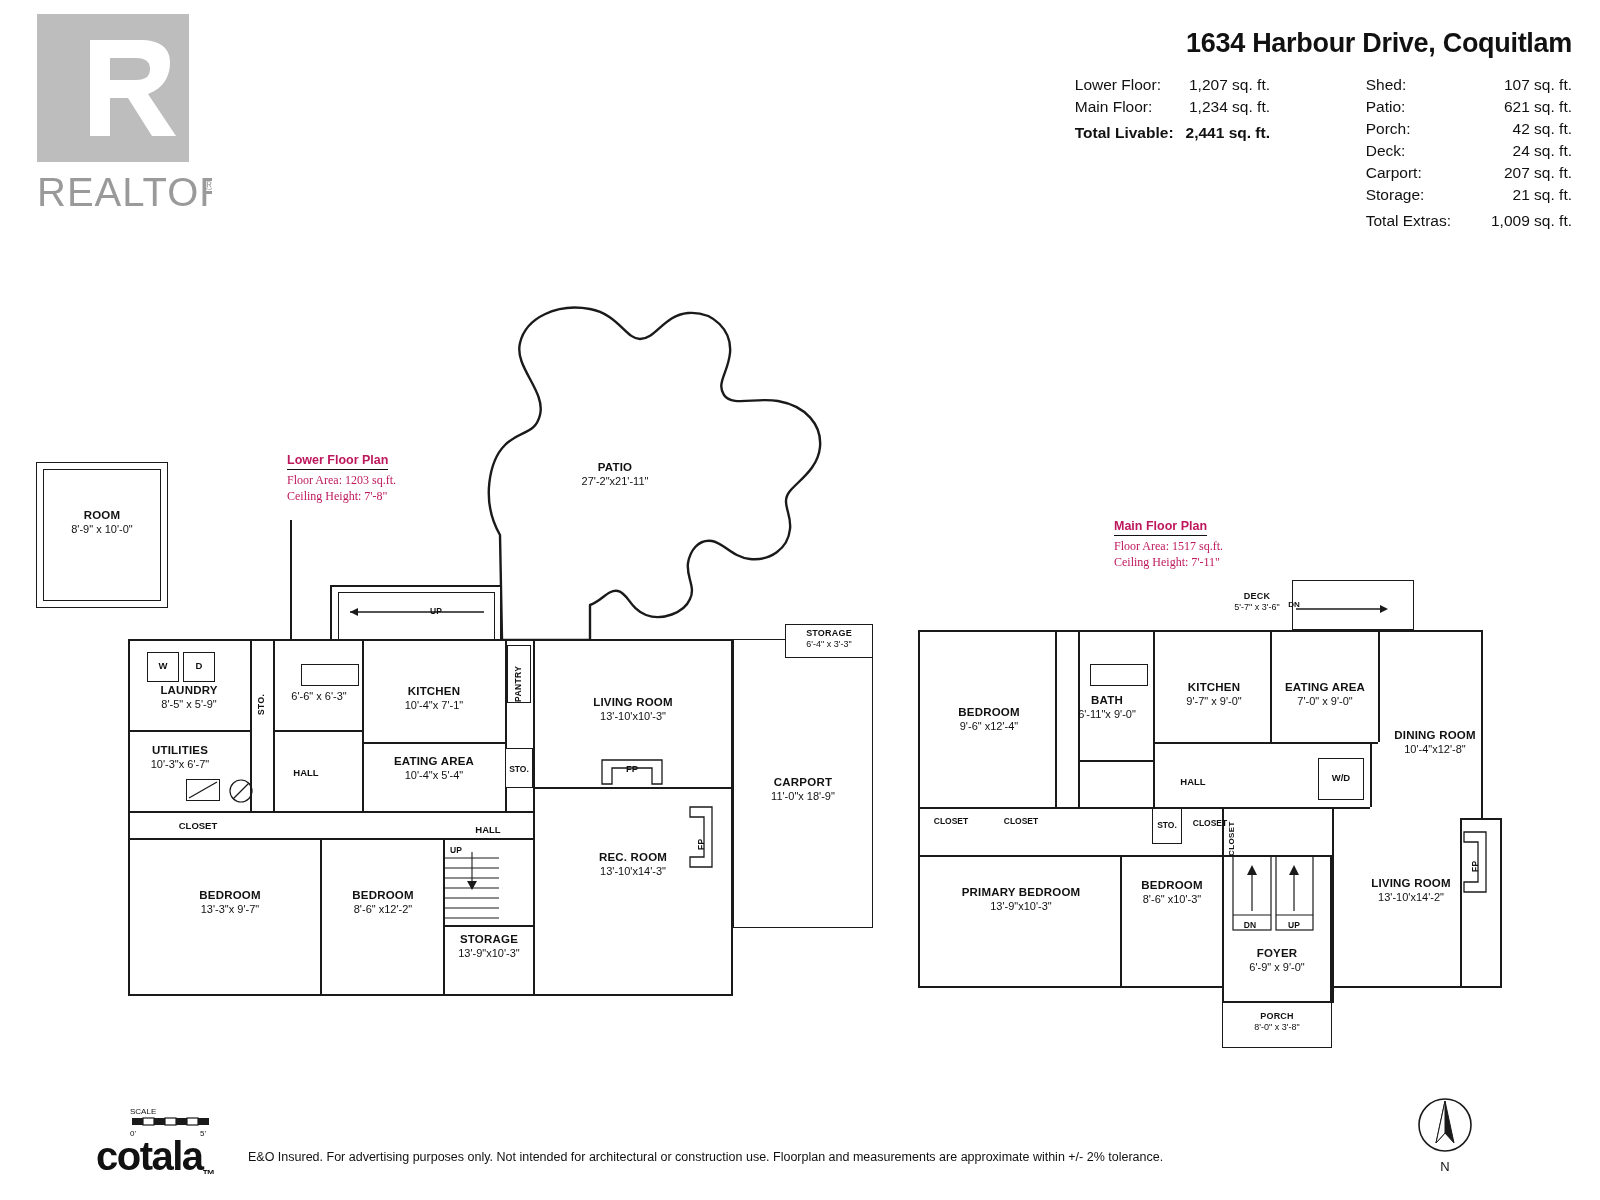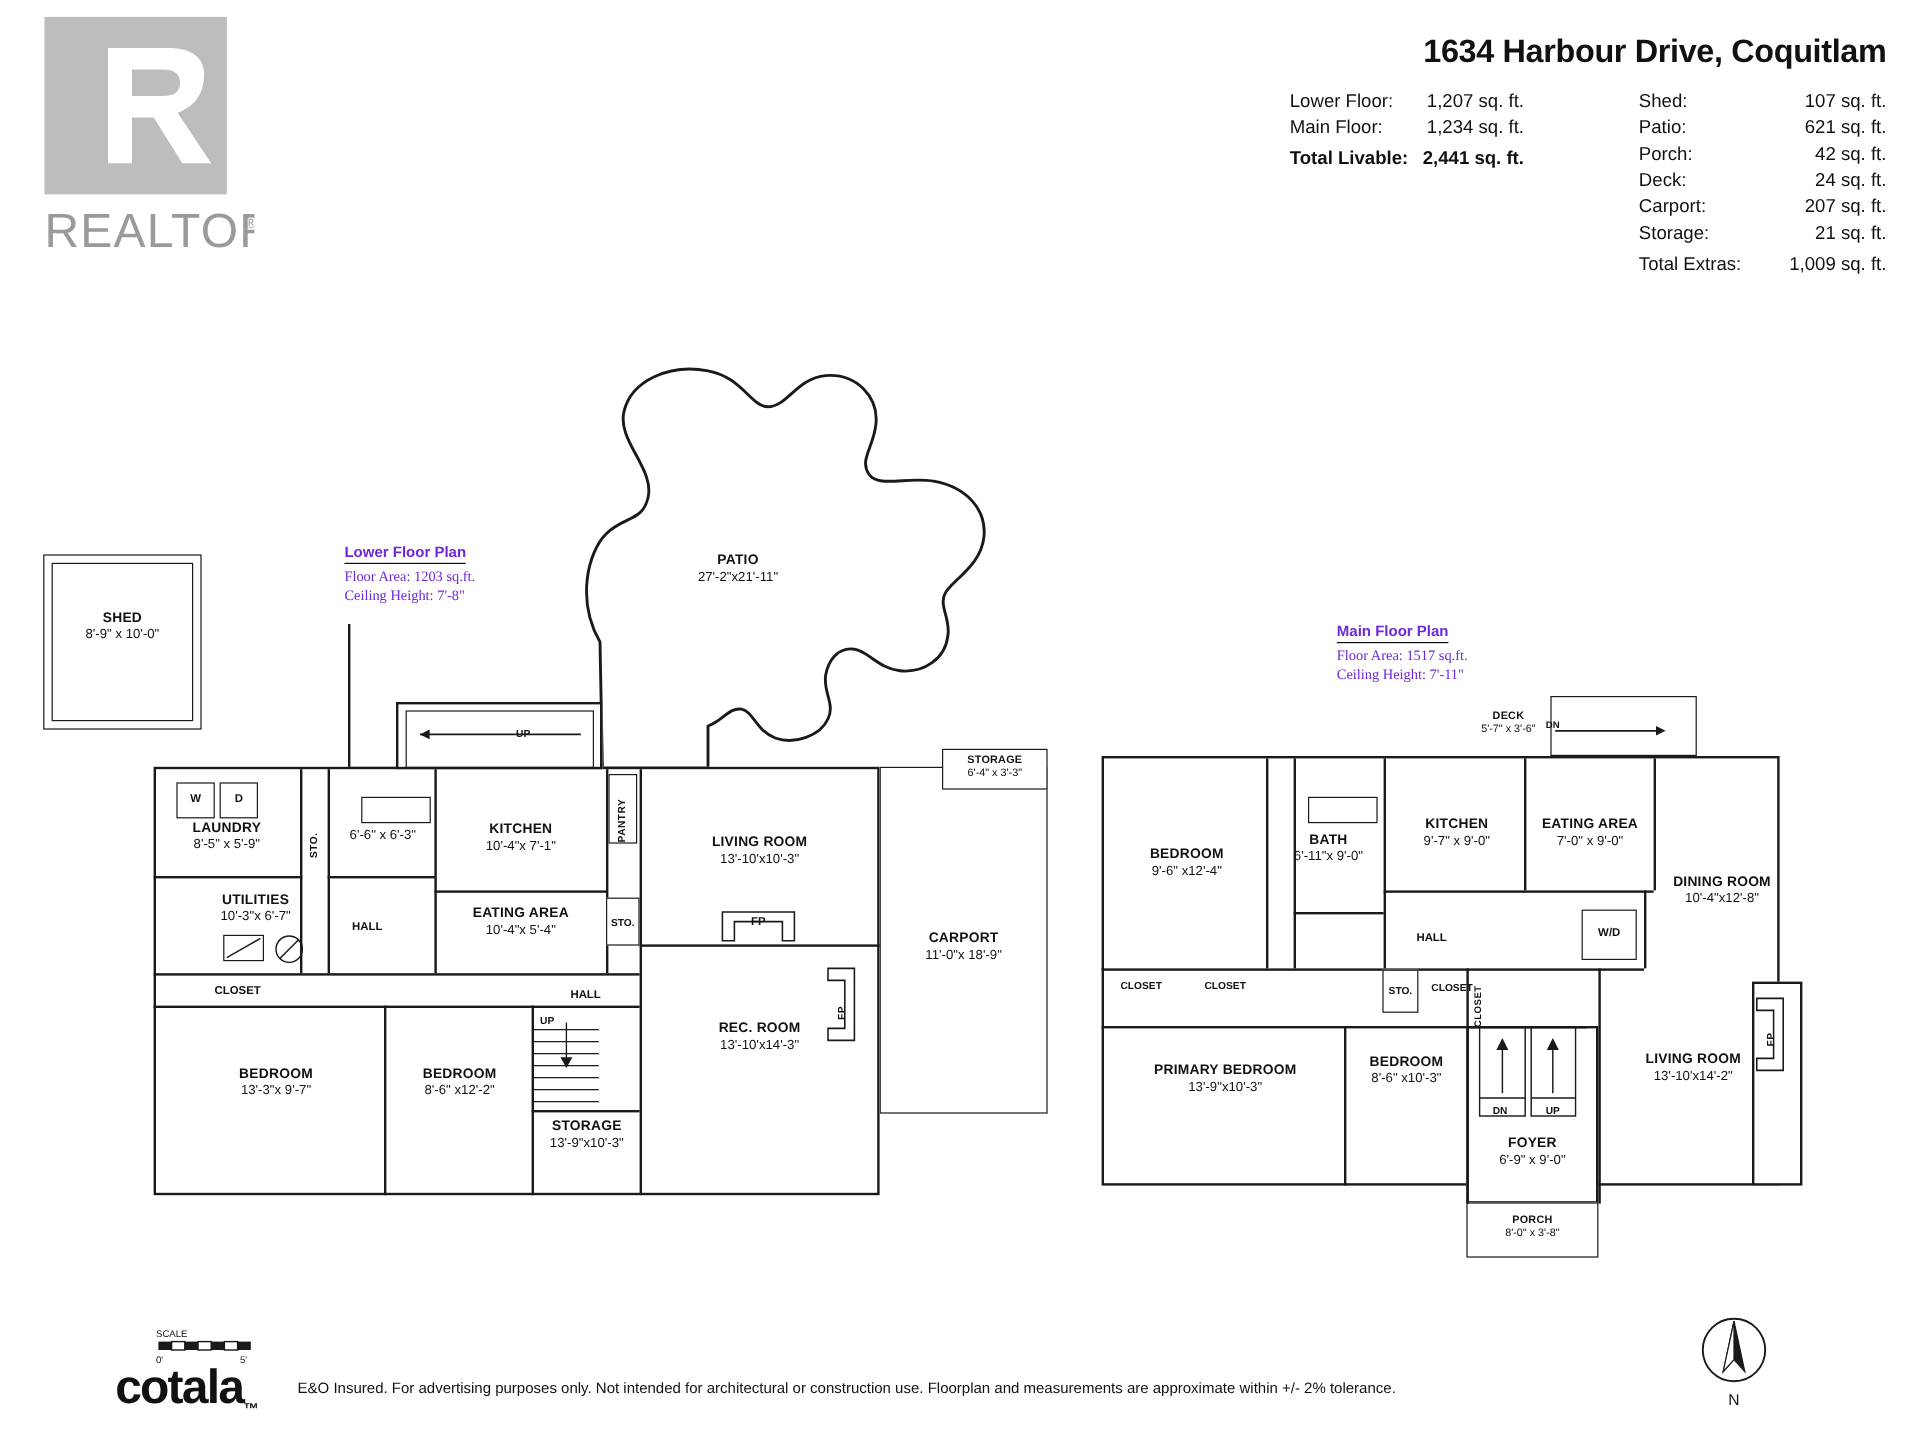--- a/index.html
+++ b/index.html
@@ -75,21 +75,21 @@
     font-size: 11px;
     letter-spacing: 0;
   }
   .room-label.small { font-size: 9px; line-height: 11px; }
   .room-label.small .dim { font-size: 9px; }
 
   .plan-title {
     position: absolute;
     font-size: 12.5px;
     line-height: 16px;
-    color: #6d28d9;
+    color: #be185d;
   }
   .plan-title .ttl {
     font-weight: bold;
     display: inline-block;
     border-bottom: 1.5px solid #111;
     padding-bottom: 1px;
     margin-bottom: 2px;
   }
   .plan-title .meta { display: block; font-size: 12px; font-family: Liberation Serif, serif; }
 
@@ -211,21 +211,21 @@
       <td class="lbl">Total Extras:</td>
       <td class="val">1,009 sq. ft.</td>
     </tr>
   </tbody>
     </table>
 </div>
 
 <div class="wall thin" style="left:36px; top:462px; width:132px; height:146px;"></div>
 <div class="wall thin nofill" style="left:43px; top:469px; width:118px; height:132px;"></div>
 <div class="room-label" style="left:36px; top:508px; width:132px;">
-  <span>SHED</span>
+  <span>ROOM</span>
   <span class="dim">8'-9" x 10'-0"</span>
 </div>
 
 <div class="abs" style="left:440px; top:295px; width:450px; height:350px;">
   <svg width="450" height="350" viewBox="0 0 450 350">
     <path d="M60 240 C40 205 50 165 65 150 C80 135 95 140 100 120
              C106 96 74 72 80 48 C86 22 118 8 150 14 C178 19 186 44 200 44
              C216 44 224 20 248 18 C274 16 292 36 290 58 C288 78 276 88 284 100
              C292 112 316 102 338 106 C366 111 382 130 380 152
              C378 174 358 186 350 196 C340 208 352 218 350 234
@@ -290,21 +290,21 @@
 
 <div class="box" style="left:147px; top:652px; width:32px; height:30px;"></div>
 <div class="box" style="left:183px; top:652px; width:32px; height:30px;"></div>
 <div class="boxlabel" style="left:147px; top:660px; width:32px;">W</div>
 <div class="boxlabel" style="left:183px; top:660px; width:32px;">D</div>
 <div class="room-label" style="left:130px; top:683px; width:118px;">
   <span>LAUNDRY</span>
   <span class="dim">8'-5" x 5'-9"</span>
 </div>
 
-<div class="room-label" style="left:130px; top:743px; width:100px;margin-left:33px;">
+<div class="room-label" style="left:130px; top:743px; width:100px;">
   <span>UTILITIES</span>
   <span class="dim">10'-3"x 6'-7"</span>
 </div>
 <div class="box" style="left:186px; top:779px; width:34px; height:22px;"></div>
 <div class="abs" style="left:186px; top:779px;">
   <svg width="34" height="22">
       <line x1="3" y1="19" x2="31" y2="3" stroke="#1a1a1a" stroke-width="1.2"></line>
     </svg>
 </div>
 <div class="abs" style="left:228px; top:778px;">

